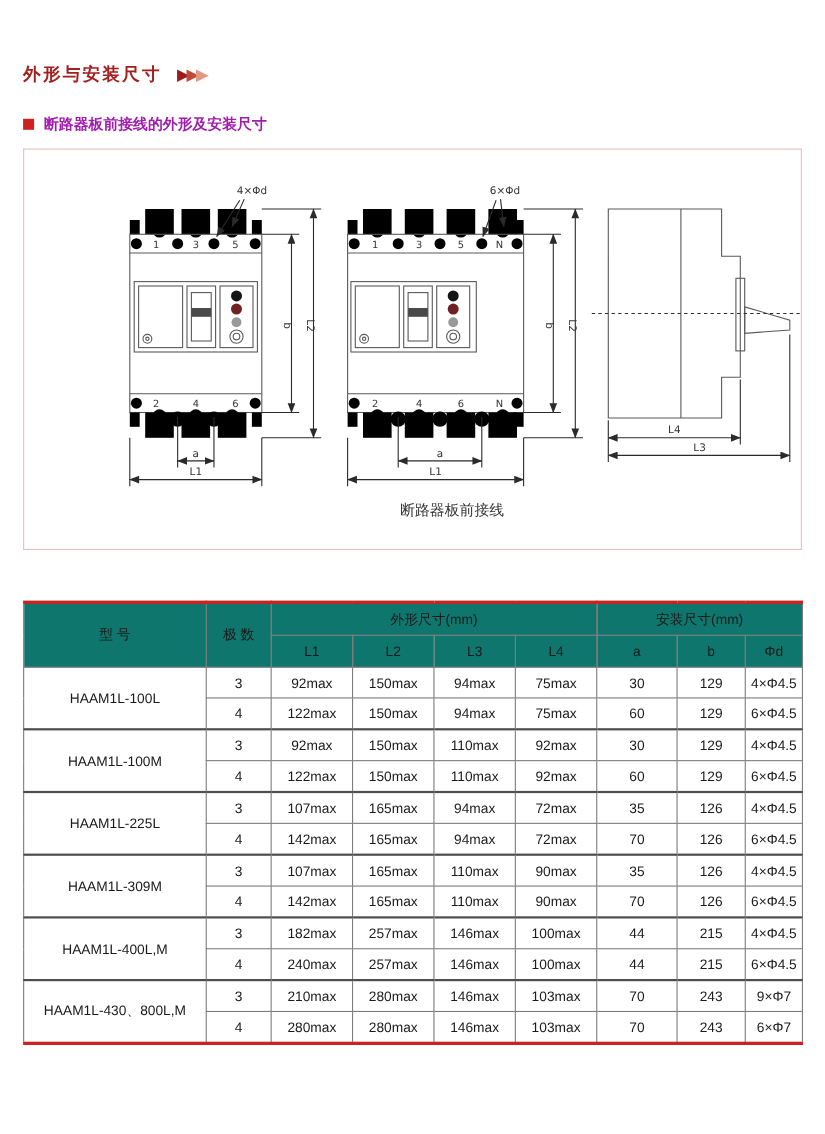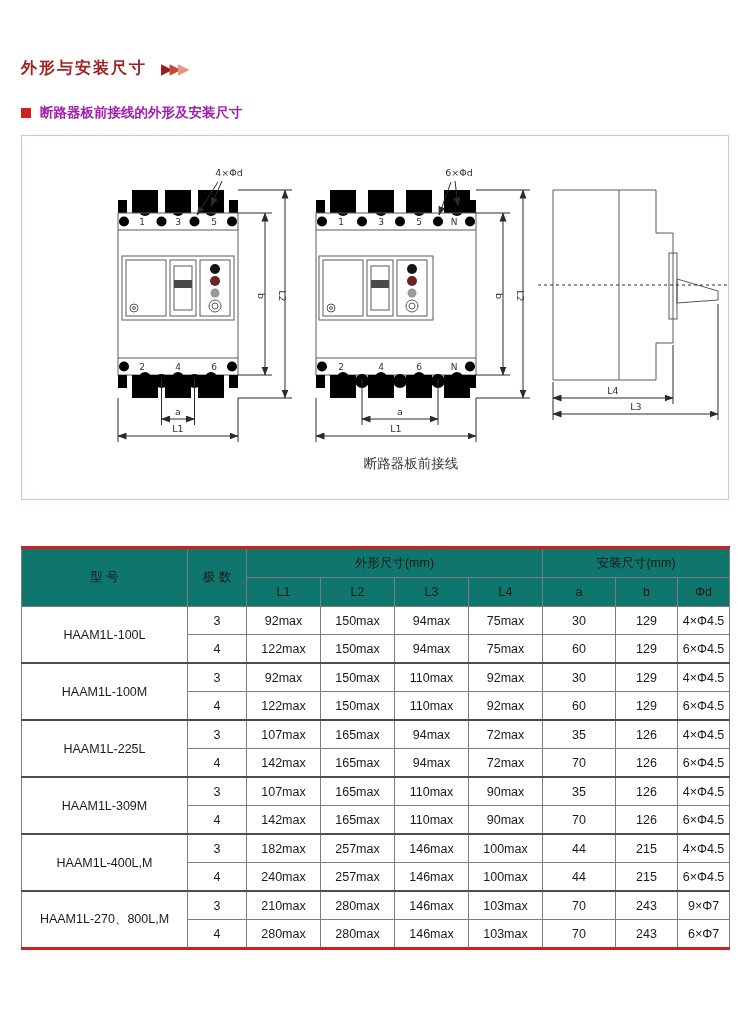--- a/index.html
+++ b/index.html
@@ -400,21 +400,21 @@
             <td>4</td>
             <td>240max</td>
             <td>257max</td>
             <td>146max</td>
             <td>100max</td>
             <td>44</td>
             <td>215</td>
             <td>6×Φ4.5</td>
           </tr>
           <tr class="group-start">
-            <td rowspan="2">HAAM1L-270、800L,M</td>
+            <td rowspan="2">HAAM1L-430、800L,M</td>
             <td>3</td>
             <td>210max</td>
             <td>280max</td>
             <td>146max</td>
             <td>103max</td>
             <td>70</td>
             <td>243</td>
             <td>9×Φ7</td>
           </tr>
           <tr>

